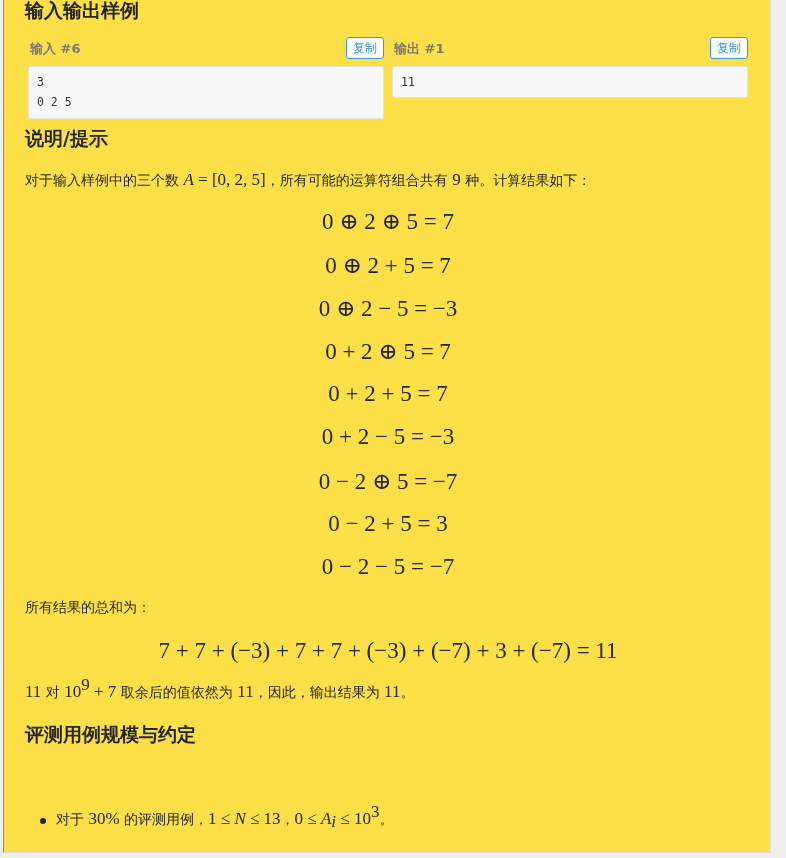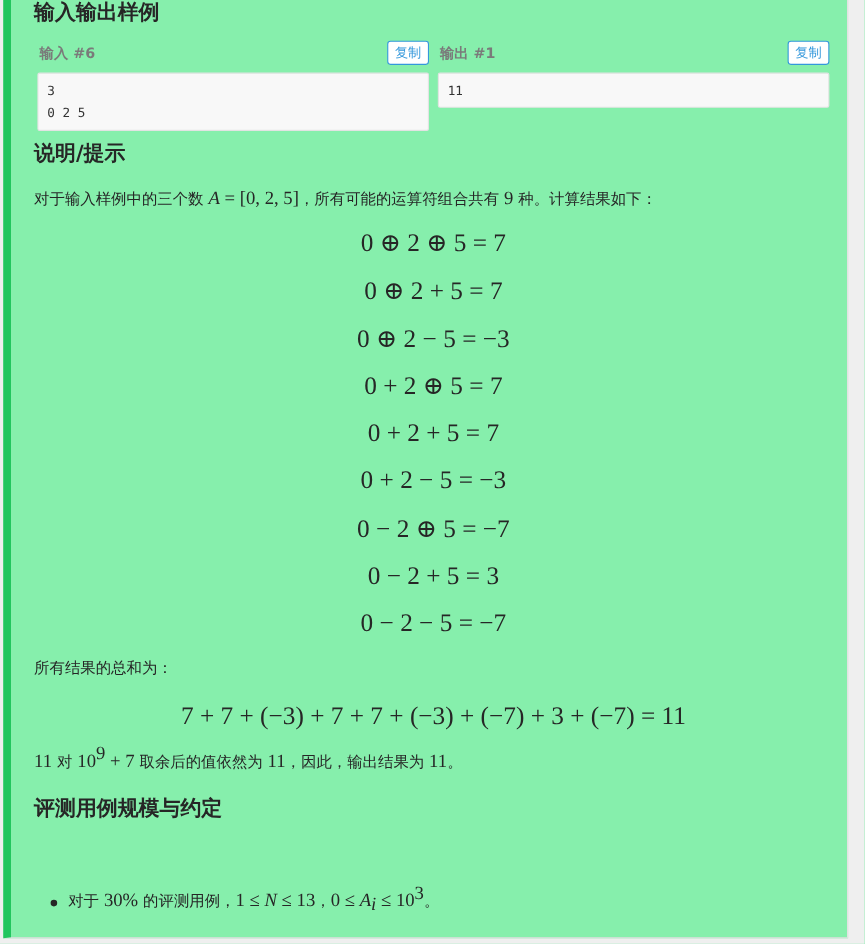--- a/index.html
+++ b/index.html
@@ -7,24 +7,24 @@
     body {
       background: #efefef;
       font-family: "DejaVu Sans", "Liberation Sans", sans-serif;
       color: #262626;
       position: relative;
     }
     .card {
       position: absolute;
       left: 3px; top: 0;
       width: 768px; height: 853px;
-      background: #86efac;
+      background: #fde047;
       border-right: 1px solid #e2e2e2;
       border-bottom: 1px solid #dcdcdc;
-      border-left: 7px solid #22c55e;
+      border-left: 1px solid #22c55e;
     }
     .content { position: absolute; left: 21px; top: 0; width: 730px; }
     h2 {
       font-family: "DejaVu Sans", "Liberation Sans", sans-serif;
       font-weight: bold;
       font-size: 19px;
       color: #262626;
       letter-spacing: 0px;
     }
     .h-io { position: absolute; top: -2px; left: 0; }

